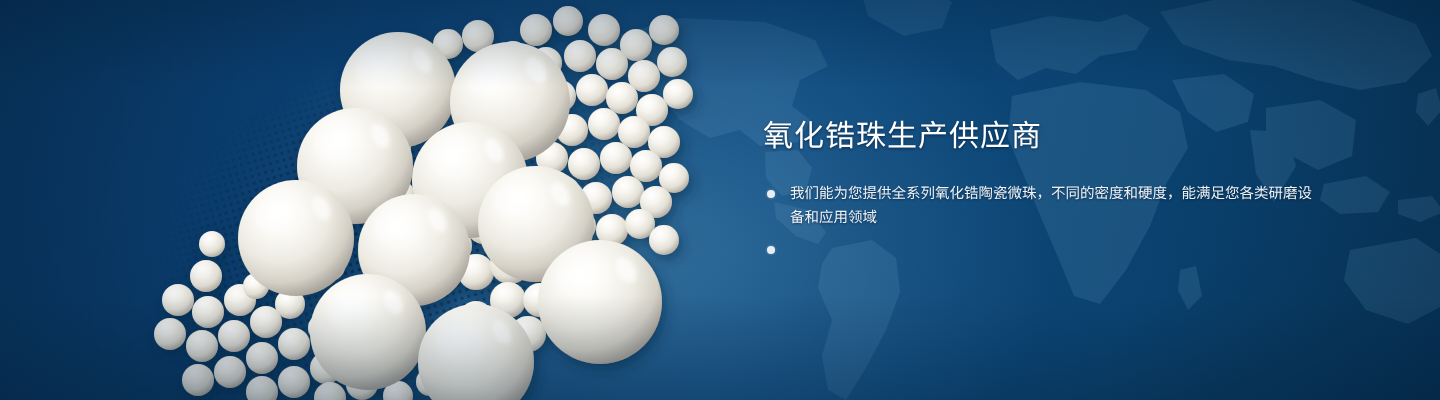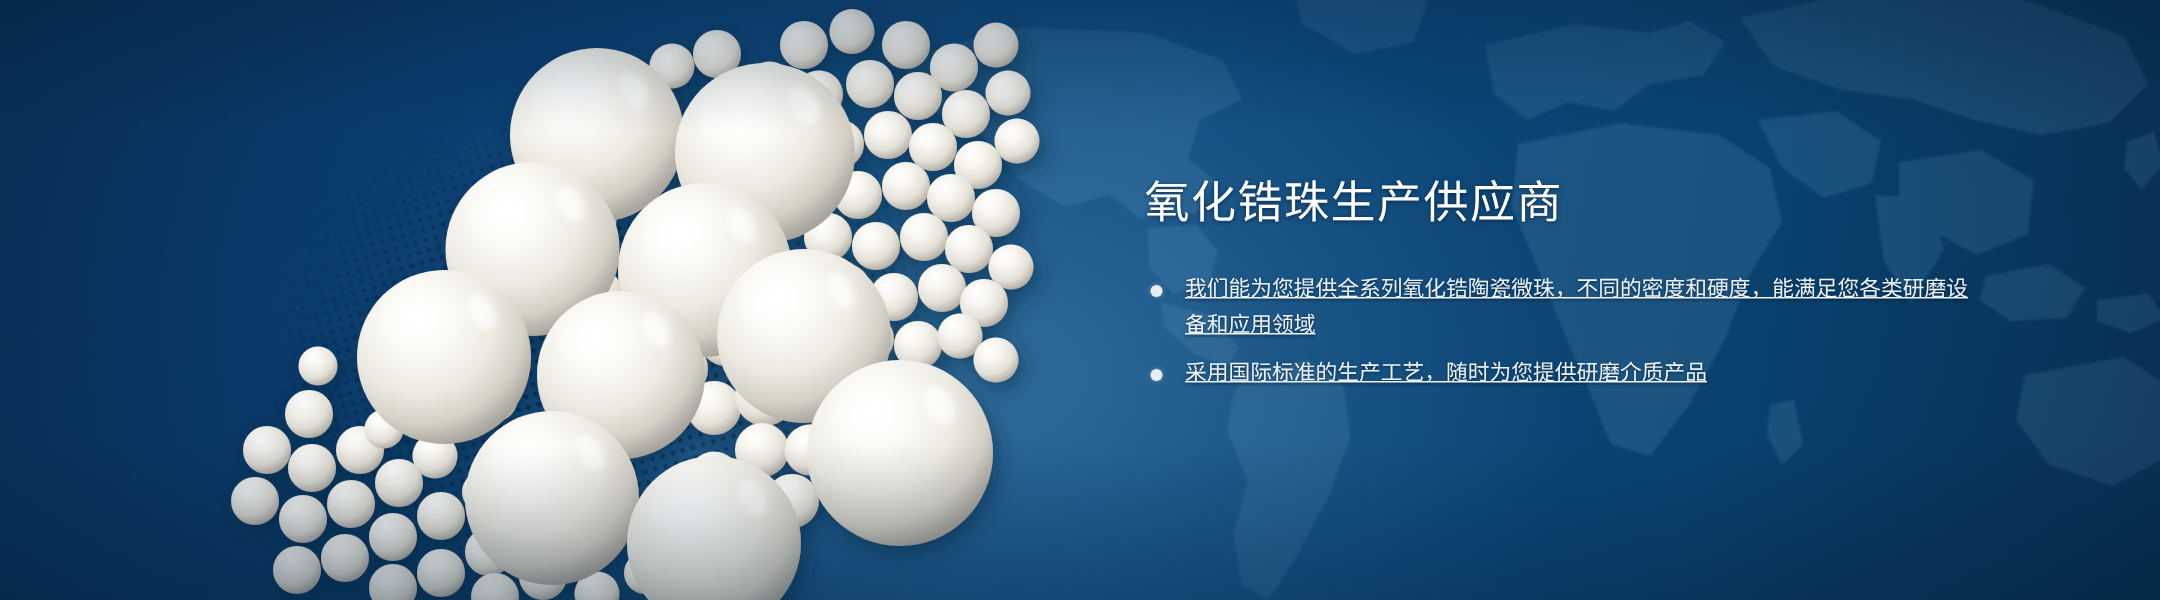--- a/index.html
+++ b/index.html
@@ -105,21 +105,20 @@
     list-style: none;
   }
   .point {
     position: relative;
     padding-left: 27px;
     margin-bottom: 9px;
     font-size: 14.5px;
     line-height: 23.5px;
     color: #eef3f8;
     text-shadow: 0 1px 2px rgba(0,18,40,0.6);
-    text-decoration: underline;
   }
   .point:last-child { margin-bottom: 0; }
   .dot {
     position: absolute;
     left: 4px;
     top: 8px;
     width: 8px;
     height: 8px;
     border-radius: 50%;
     background: #e8edf2;
@@ -348,18 +347,17 @@
   <div class="copy">
     <h1 class="headline">氧化锆珠生产供应商</h1>
 
     <ul class="points">
       <li class="point">
         <span class="dot"></span>
         <span>我们能为您提供全系列氧化锆陶瓷微珠，不同的密度和硬度，能满足您各类研磨设备和应用领域</span>
       </li>
       <li class="point">
         <span class="dot"></span>
-        <span>采用国际标准的生产工艺，随时为您提供研磨介质产品</span>
       </li>
     </ul>
   </div>
 
 </div>
 
 </body></html>

